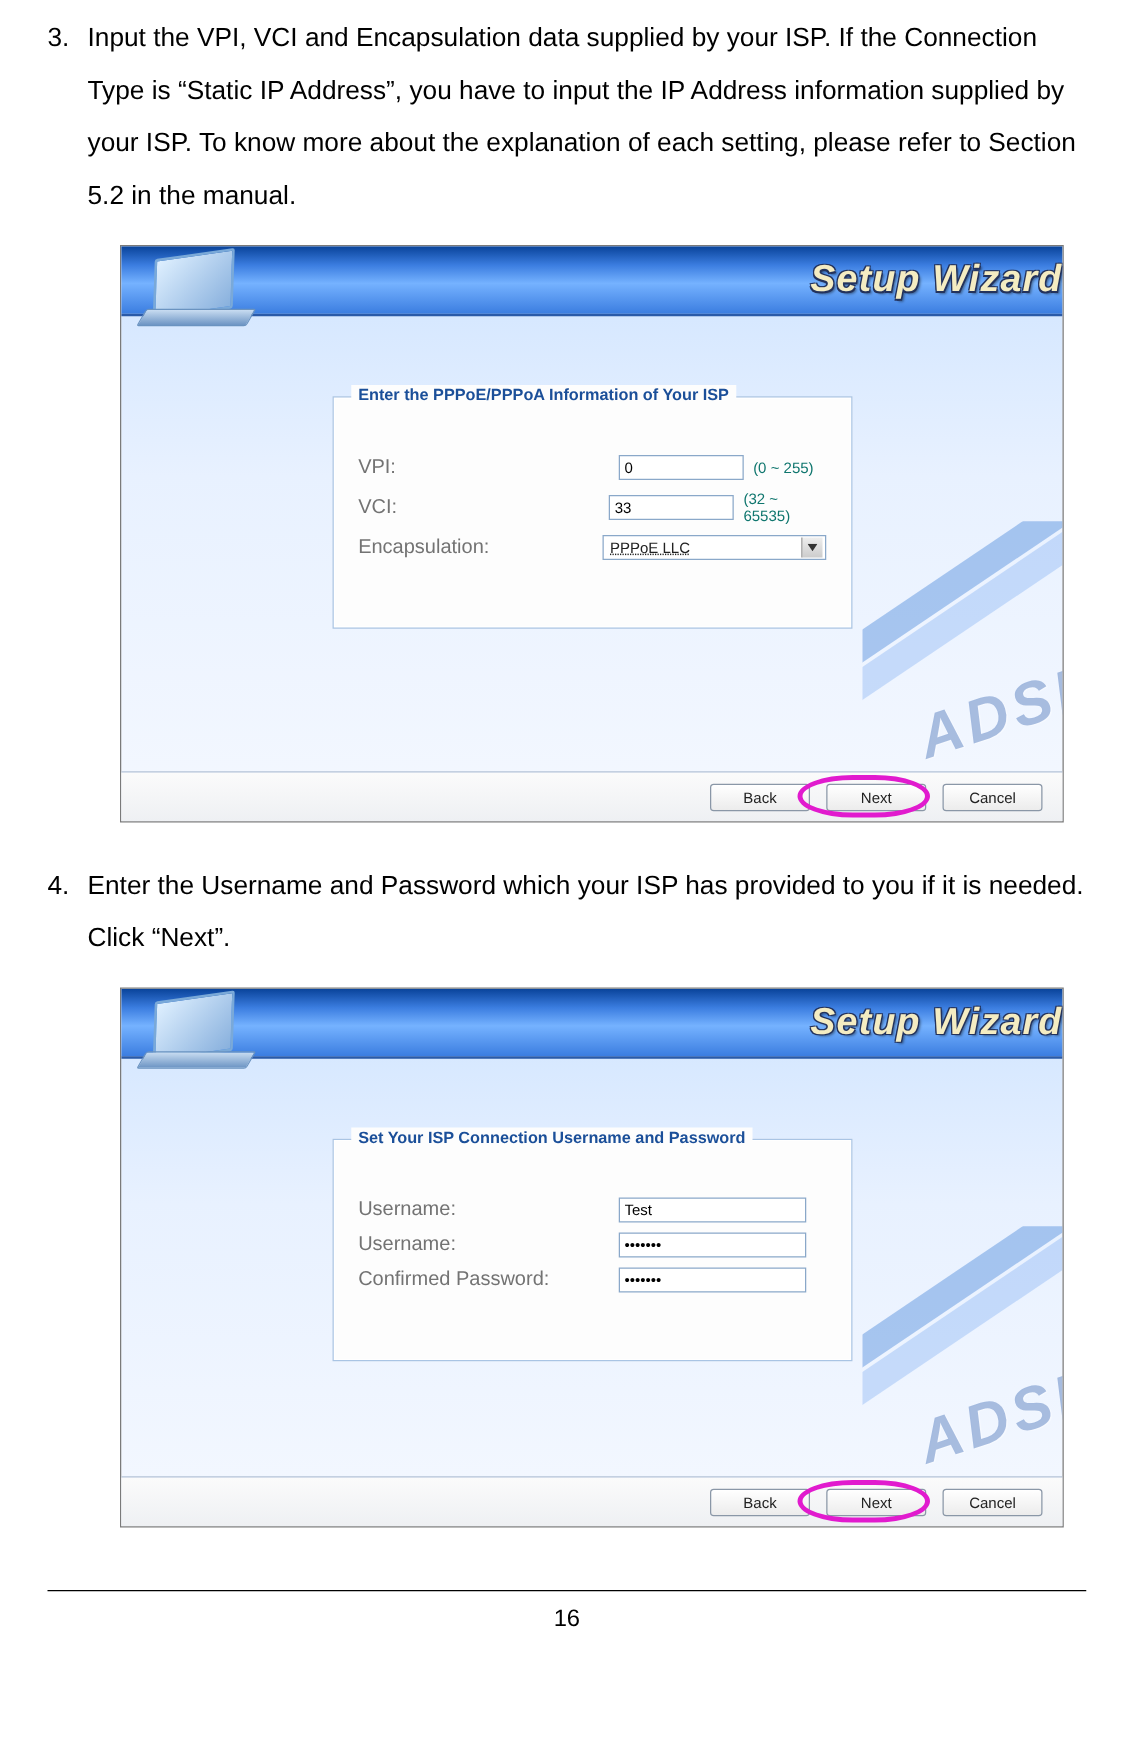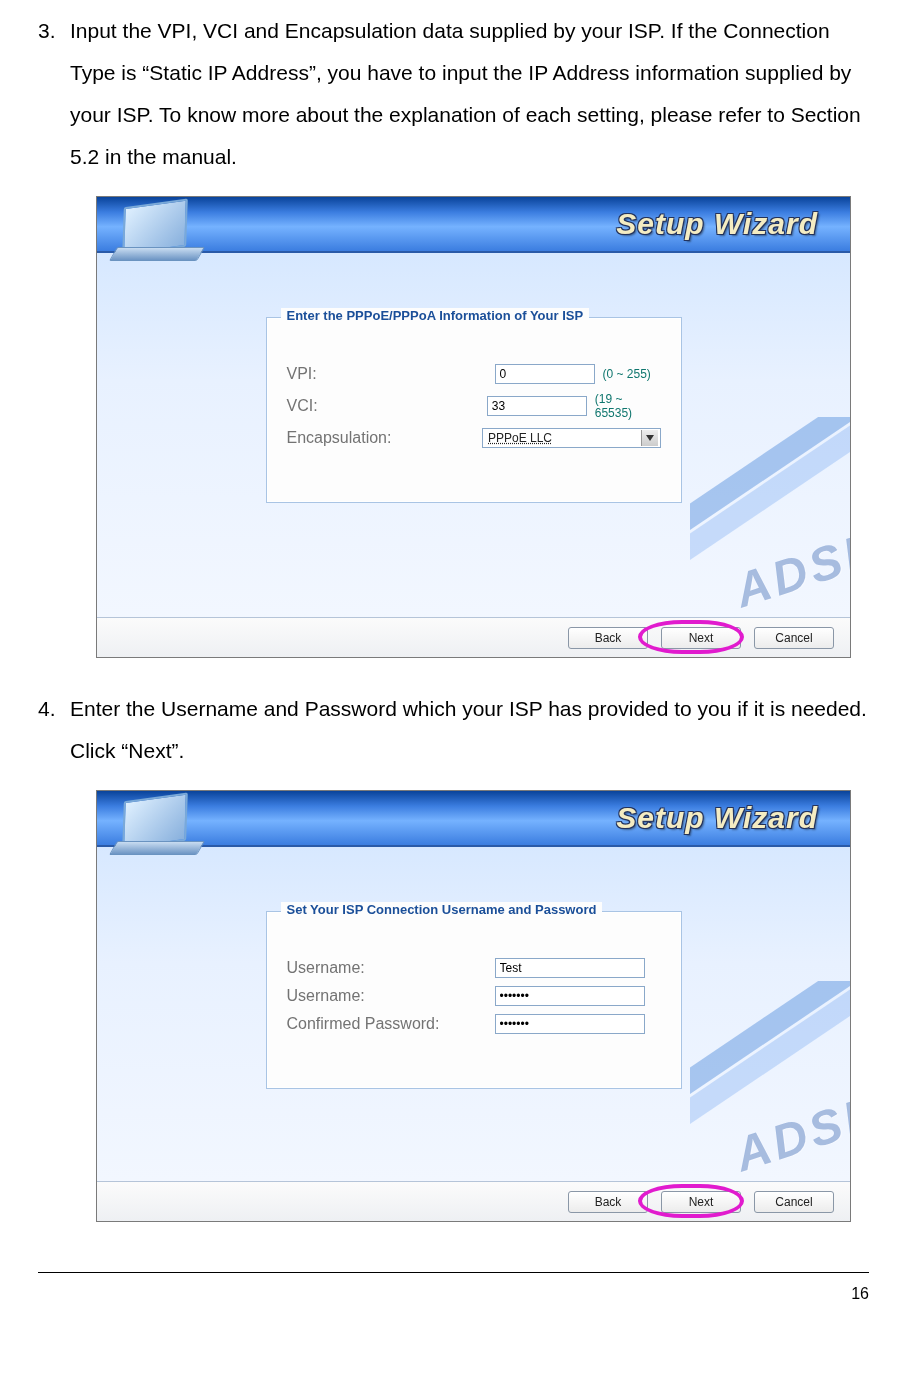--- a/index.html
+++ b/index.html
@@ -74,21 +74,20 @@
   .adsl-watermark .wm-line.l2 { bottom: 120px; background: rgba(120,170,240,0.35); }
 
   .wizard-header {
     height: 56px;
     background: linear-gradient(180deg, #09439a 0%, #3b7de0 28%, #75b2ff 55%, #3b7de0 100%);
     position: relative;
     border-bottom: 2px solid #2a5aa8;
     display: flex;
     align-items: center;
     justify-content: flex-end;
-    padding-right: 32px;
     box-sizing: border-box;
   }
   .laptop-icon {
     position: absolute;
     left: 16px;
     top: 4px;
     width: 100px;
     height: 64px;
     z-index: 4;
     pointer-events: none;
@@ -238,22 +237,22 @@
     height: 34px;
     pointer-events: none;
     box-sizing: border-box;
   }
   .hr-line {
     margin: 50px 0 12px 0;
     border: none;
     border-top: 1px solid #000;
   }
   .page-number-wrap {
-    text-align: right;
-    font-size: 16px;
+    text-align: center;
+    font-size: 19px;
     margin-top: 8px;
   }
 </style>
 </head>
 <body>
 
 <div class="page">
 
   <div class="step">
     <div class="step-number">3.</div>
@@ -279,21 +278,21 @@
 
         <div class="form-row">
           <div class="form-label">VPI:</div>
           <input class="form-input" value="0" style="">
           <div class="form-range">(0 ~ 255)</div>
         </div>
 
         <div class="form-row">
           <div class="form-label">VCI:</div>
           <input class="form-input" value="33" style="">
-          <div class="form-range">(19 ~ 65535)</div>
+          <div class="form-range">(32 ~ 65535)</div>
         </div>
 
         <div class="form-row">
           <div class="form-label">Encapsulation:</div>
           <div class="form-select">
             <span class="sel-text">PPPoE LLC</span>
             <span class="sel-arrow">
               <svg width="8" height="6" viewBox="0 0 8 6">
                   <polygon points="0,0 8,0 4,6" fill="#333"></polygon>
                 </svg>

